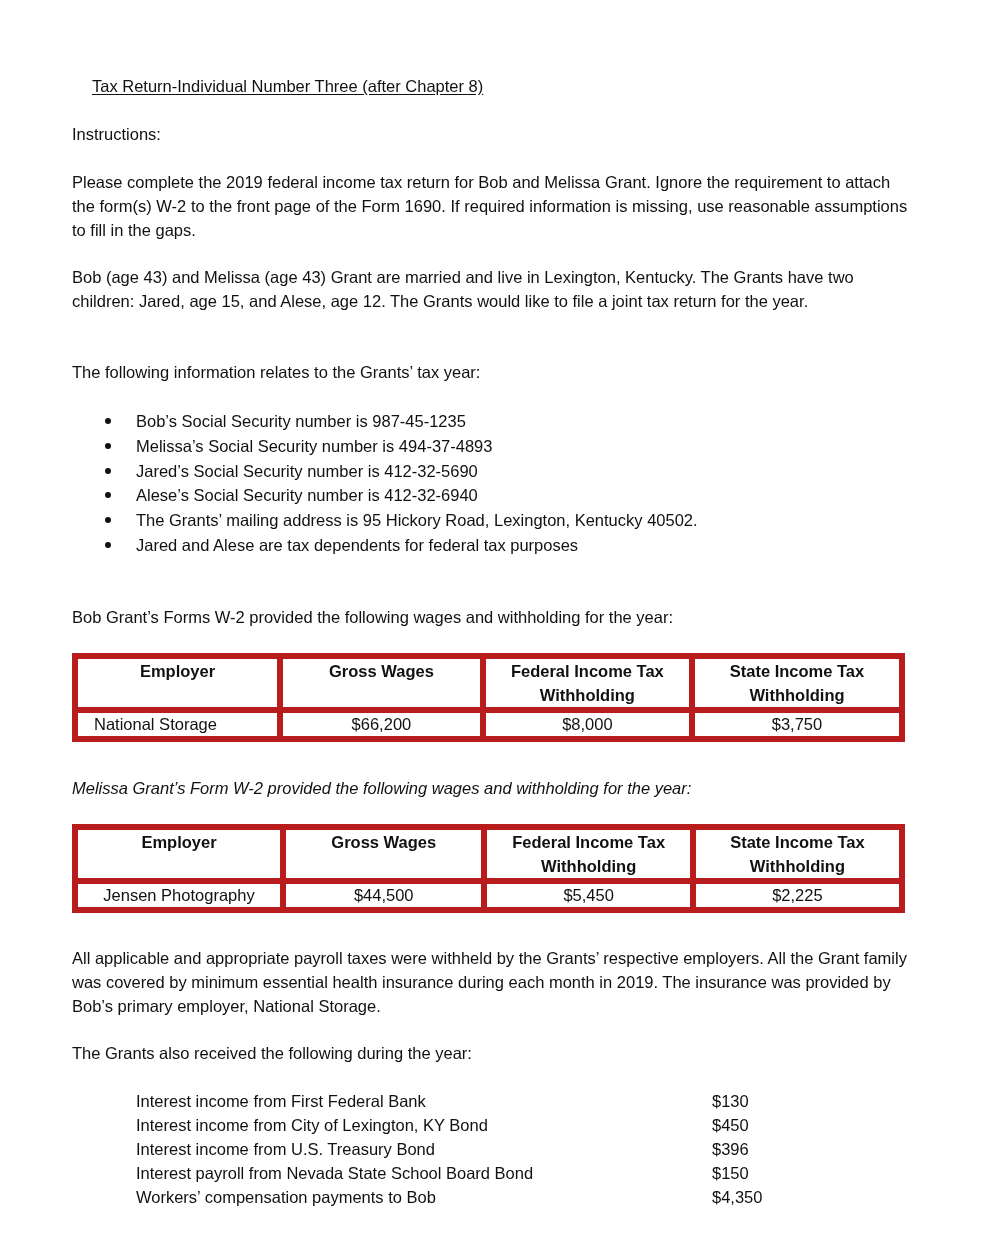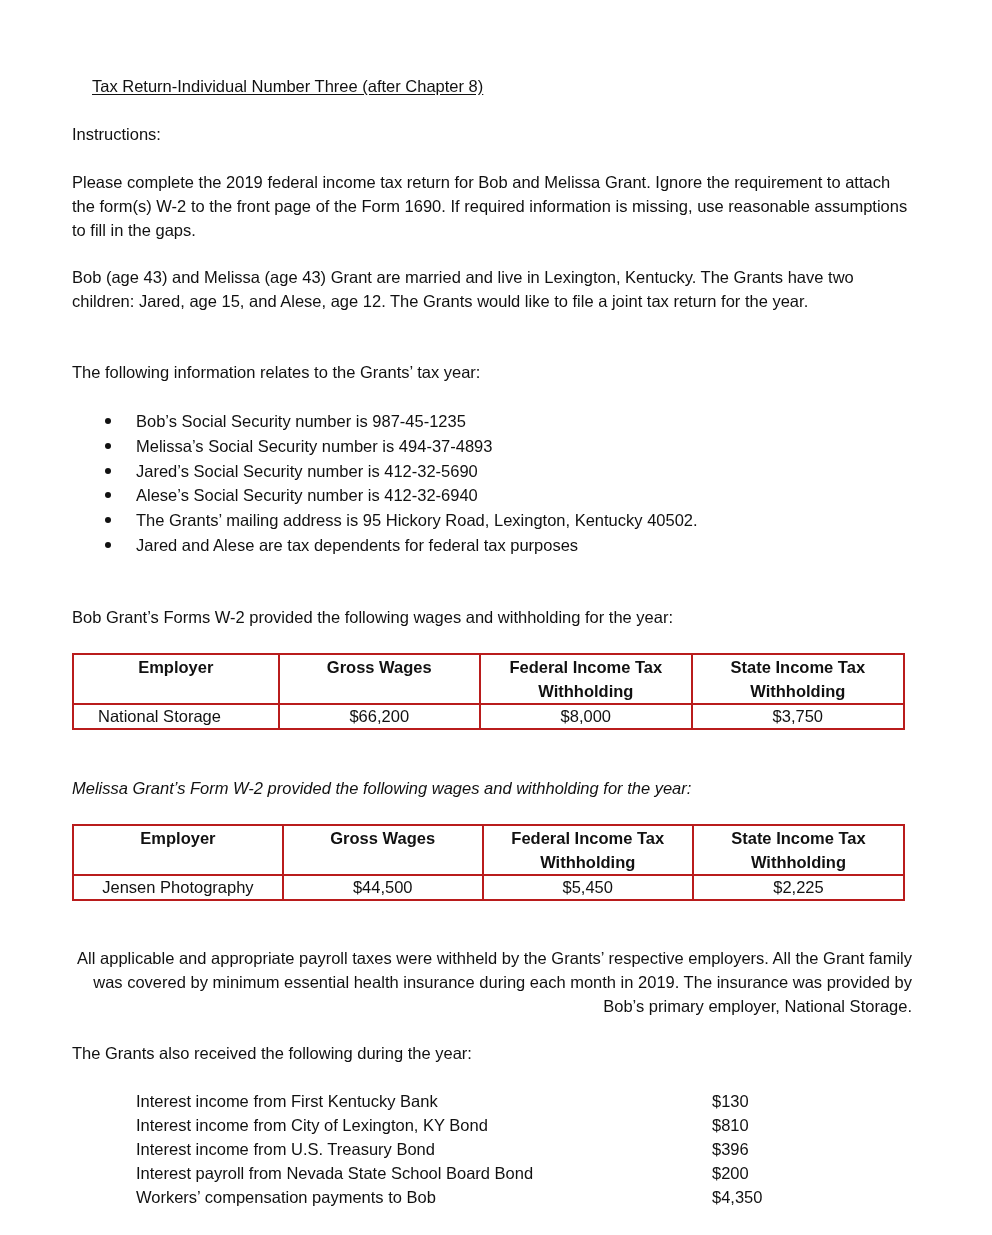--- a/index.html
+++ b/index.html
@@ -49,22 +49,22 @@
       background: #111;
     }
     table.w2 {
       position: absolute;
       left: 72px;
       width: 833px;
       border-collapse: collapse;
       font-size: 16.5px;
     }
     table.w2 th, table.w2 td {
-      border: 2px solid #b91c1c;
-      padding: 0 24px;
+      border: 6px solid #b91c1c;
+      padding: 0 16px;
       line-height: 24px;
       vertical-align: top;
     }
     table.w2 th {
       font-weight: bold;
       text-align: center;
       height: 46px;
       padding-top: 0px;
     }
     table.w2 td { text-align: center; height: 23px; line-height: 23px; }
@@ -144,40 +144,40 @@
     <tbody>
       <tr>
         <td>Jensen Photography</td>
         <td>$44,500</td>
         <td>$5,450</td>
         <td>$2,225</td>
       </tr>
     </tbody>
   </table>
 
-  <div class="abs para" style="top:946px;text-align:right;">All applicable and appropriate payroll taxes were withheld by the Grants’ respective employers.  All the Grant family was covered by minimum essential health insurance during each month in 2019.  The insurance was provided by Bob’s primary employer, National Storage.</div>
+  <div class="abs para" style="top:946px;">All applicable and appropriate payroll taxes were withheld by the Grants’ respective employers.  All the Grant family was covered by minimum essential health insurance during each month in 2019.  The insurance was provided by Bob’s primary employer, National Storage.</div>
 
   <div class="abs para" style="top:1041px;">The Grants also received the following during the year:</div>
 
   <div class="abs income">
     <div class="row">
-      <span class="label">Interest income from First Kentucky Bank</span>
+      <span class="label">Interest income from First Federal Bank</span>
       <span class="amt">$130</span>
     </div>
     <div class="row">
       <span class="label">Interest income from City of Lexington, KY Bond</span>
-      <span class="amt">$810</span>
+      <span class="amt">$450</span>
     </div>
     <div class="row">
       <span class="label">Interest income from U.S. Treasury Bond</span>
       <span class="amt">$396</span>
     </div>
     <div class="row">
       <span class="label">Interest payroll from Nevada State School Board Bond</span>
-      <span class="amt">$200</span>
+      <span class="amt">$150</span>
     </div>
     <div class="row">
       <span class="label">Workers’ compensation payments to Bob</span>
       <span class="amt">$4,350</span>
     </div>
   </div>
 
 </div>
 
 </body></html>

